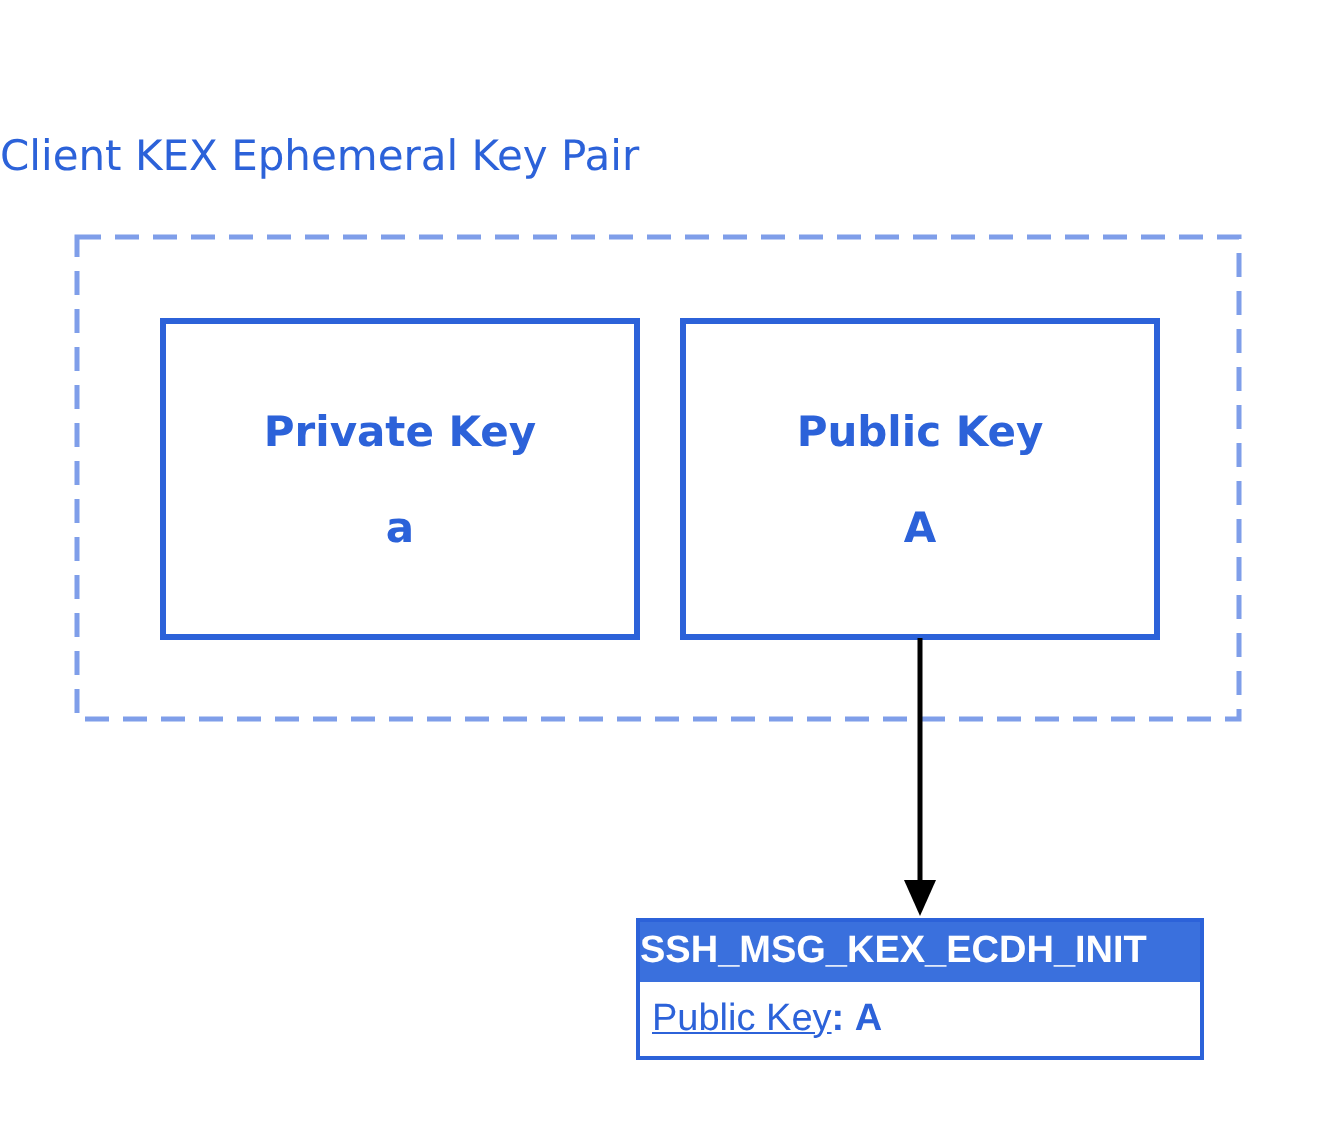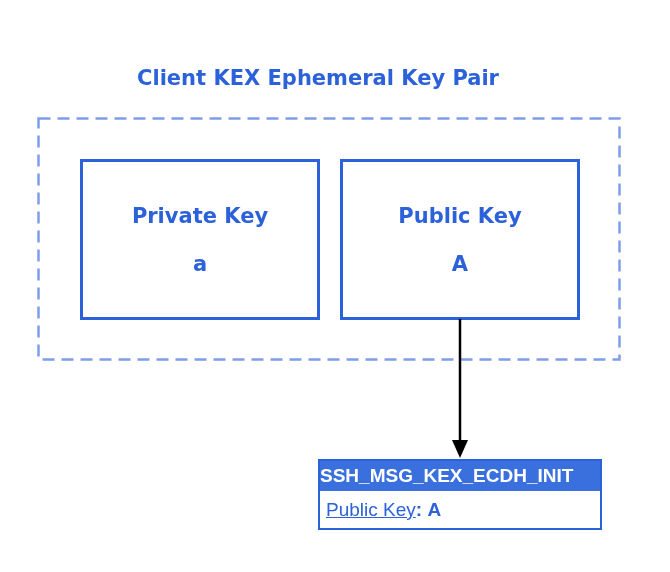--- a/index.html
+++ b/index.html
@@ -15,23 +15,23 @@
     width:670px;height:572px;
     position:relative;
     overflow:hidden;
     font-family:"Liberation Sans", sans-serif;
   }
   .canvas{
     position:absolute;left:0;top:0;width:670px;height:572px;background:var(--bg-white);
   }
   .diagram-title{
     position:absolute;left:0;top:64px;width:636px;
-    text-align:center;
+    text-align:left;
     font-family:"DejaVu Sans","Liberation Sans",sans-serif;
-    font-weight:bold;font-size:21px;line-height:28px;
+    font-weight:normal;font-size:21px;line-height:28px;
     color:var(--primary-blue);
     letter-spacing:0px;
   }
   .group-svg{
     position:absolute;left:37px;top:117px;width:584px;height:244px;
   }
   .key-box{
     position:absolute;top:159px;width:240px;height:161px;
     background:var(--bg-white);
     border:3px solid var(--primary-blue);

